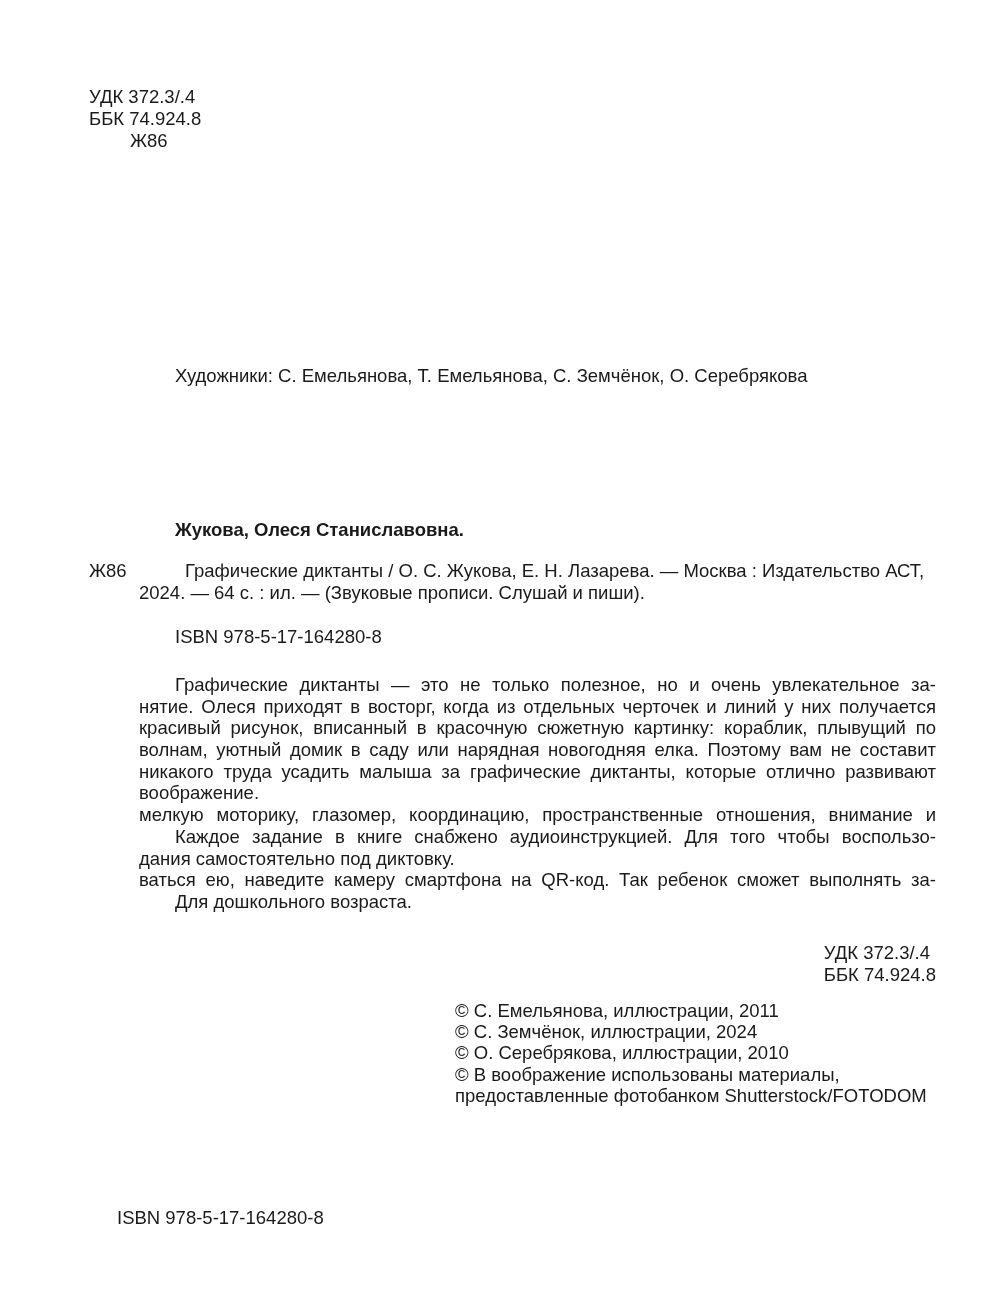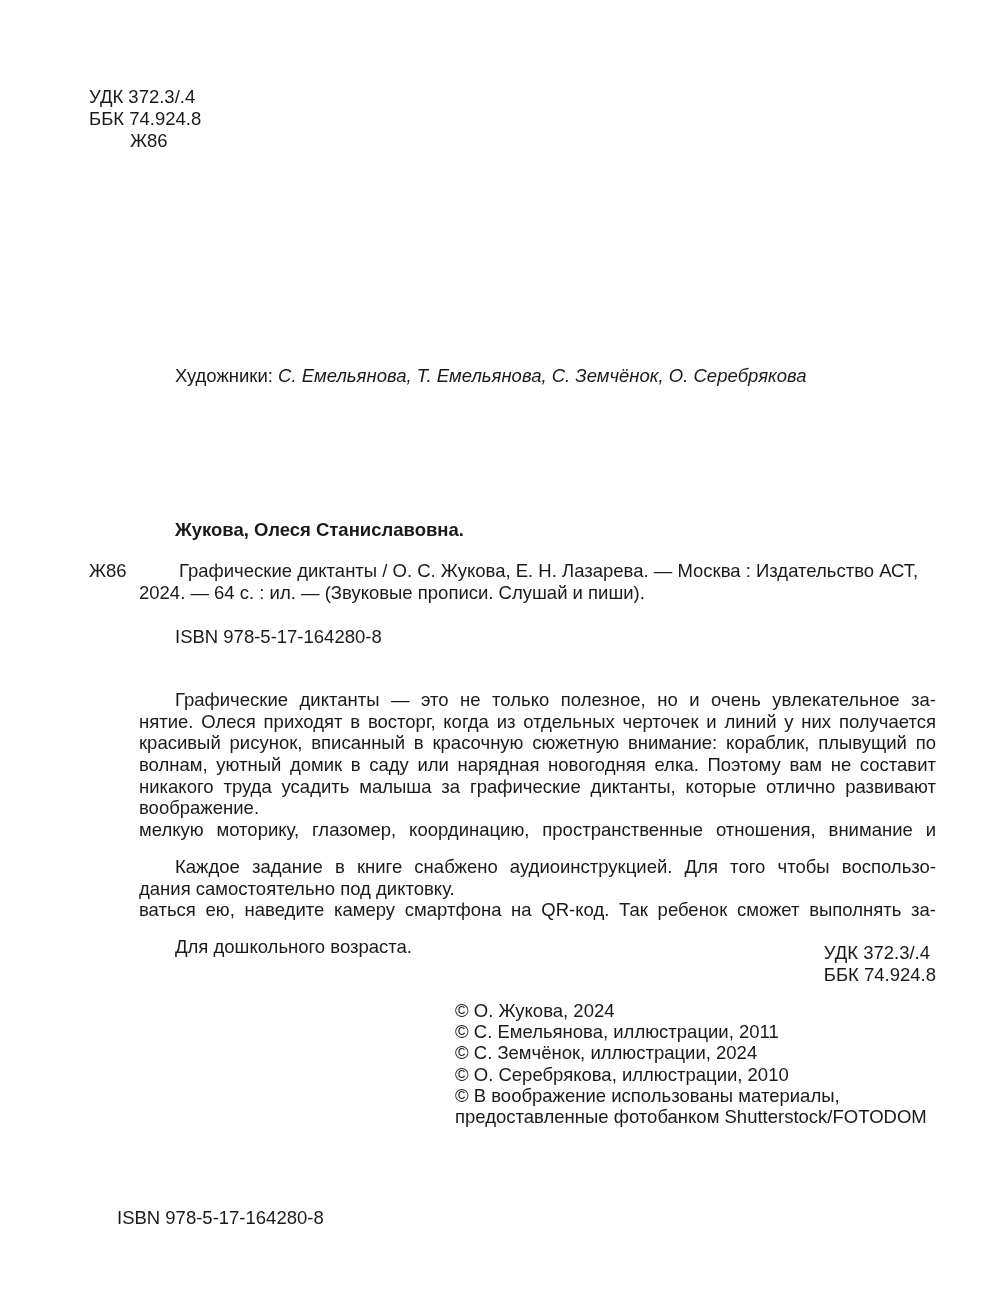--- a/index.html
+++ b/index.html
@@ -10,32 +10,32 @@
       font-size: 18.5px;
     }
     .abs { position: absolute; }
     .line { white-space: nowrap; line-height: 21px; }
 
     .codes-top { left: 89px; top: 86px; }
     .codes-top .line { height: 22px; line-height: 22px; }
     .codes-top .indent { padding-left: 41px; }
 
     .artists { left: 175px; top: 365px; }
-    .artists .names { font-style: italic; }
+    .artists .names { }
 
     .author { left: 175px; top: 519px; font-weight: bold; }
     .code-left { left: 89px; top: 560px; }
-    .biblio { left: 179px; top: 560px; width: 770px; }
+    .biblio { left: 185px; top: 560px; width: 770px; }
     .biblio-2 { left: 139px; top: 582px; }
 
     .isbn-mid { left: 175px; top: 626px; }
 
     .annotation { left: 139px; top: 674px; width: 797px; }
     .annotation .para-line { white-space: nowrap; line-height: 21.7px; height: 21.7px; text-align: justify; text-align-last: justify; }
-    .annotation .para-line.first { padding-left: 36px; margin-top: 15px; }
+    .annotation .para-line.first { padding-left: 36px; }
     .annotation .para-line.last { text-align-last: left; }
 
     .codes-bottom { right: 64px; top: 942px; text-align: left; }
     .codes-bottom .line { height: 22px; line-height: 22px; }
 
     .copyrights { left: 455px; top: 1000px; }
     .copyrights .line { height: 21.2px; line-height: 21.2px; }
 
     .isbn-bottom { left: 117px; top: 1207px; }
   </style>
@@ -55,38 +55,37 @@
 <div class="abs author line">Жукова, Олеся Станиславовна.</div>
 <div class="abs code-left line">Ж86</div>
 <div class="abs biblio line">Графические диктанты / О. С. Жукова, Е. Н. Лазарева. — Москва : Издательство АСТ,</div>
 <div class="abs biblio-2 line">2024. — 64 с. : ил. — (Звуковые прописи. Слушай и пиши).</div>
 
 <div class="abs isbn-mid line">ISBN 978-5-17-164280-8</div>
 
 <div class="abs annotation">
   <div class="para-line first">Графические диктанты — это не только полезное, но и очень увлекательное за-</div>
   <div class="para-line">нятие. Олеся приходят в восторг, когда из отдельных черточек и линий у них получается</div>
-  <div class="para-line">красивый рисунок, вписанный в красочную сюжетную внимание: кораблик, плывущий по</div>
+  <div class="para-line">красивый рисунок, вписанный в красочную сюжетную картинку: кораблик, плывущий по</div>
   <div class="para-line">волнам, уютный домик в саду или нарядная новогодняя елка. Поэтому вам не составит</div>
   <div class="para-line">никакого труда усадить малыша за графические диктанты, которые отлично развивают</div>
   <div class="para-line last">воображение.</div>
   <div class="para-line">мелкую моторику, глазомер, координацию, пространственные отношения, внимание и</div>
   <div class="para-line first">Каждое задание в книге снабжено аудиоинструкцией. Для того чтобы воспользо-</div>
   <div class="para-line last">дания самостоятельно под диктовку.</div>
   <div class="para-line">ваться ею, наведите камеру смартфона на QR-код. Так ребенок сможет выполнять за-</div>
   <div class="para-line first last">Для дошкольного возраста.</div>
 </div>
 
 <div class="abs codes-bottom">
   <div class="line">УДК 372.3/.4</div>
   <div class="line">ББК 74.924.8</div>
 </div>
 
 <div class="abs copyrights">
-  <div class="line">© О. Жукова, 2024</div>
   <div class="line">© С. Емельянова, иллюстрации, 2011</div>
   <div class="line">© С. Земчёнок, иллюстрации, 2024</div>
   <div class="line">© О. Серебрякова, иллюстрации, 2010</div>
   <div class="line">© В воображение использованы материалы,</div>
   <div class="line">предоставленные фотобанком Shutterstock/FOTODOM</div>
 </div>
 
 <div class="abs isbn-bottom line">ISBN 978-5-17-164280-8</div>
 
 </body></html>

